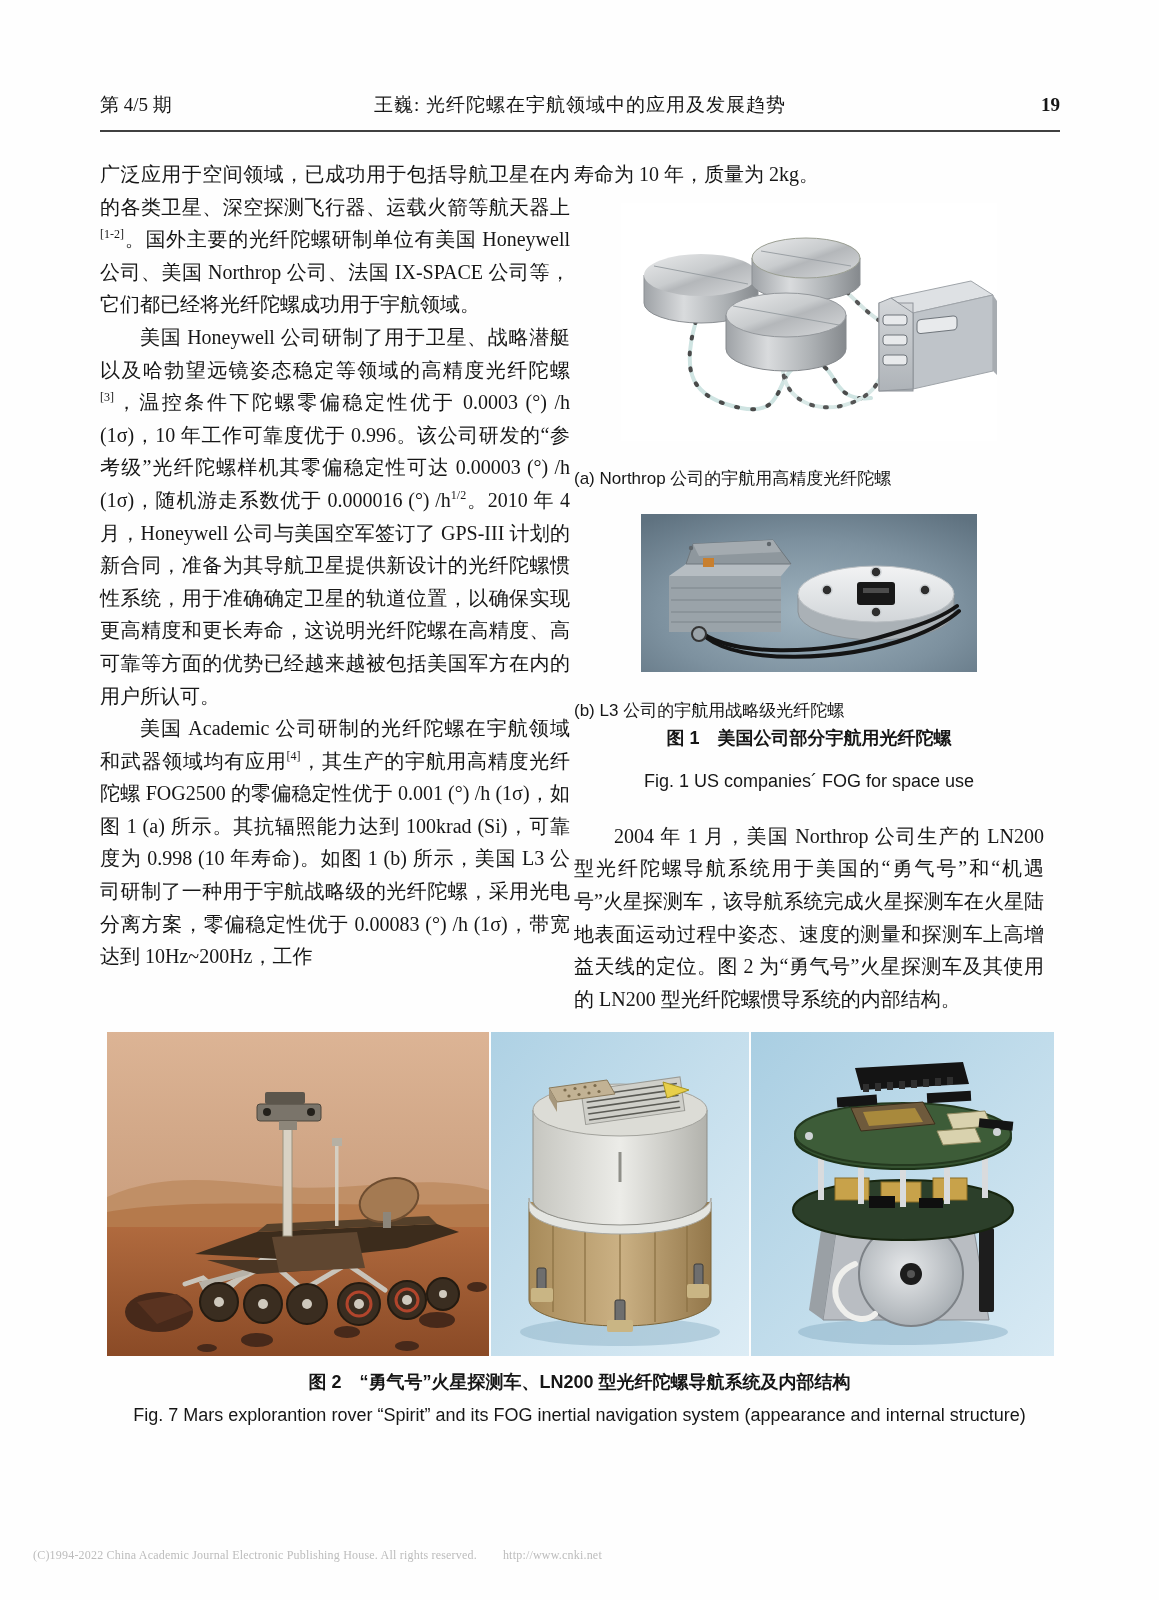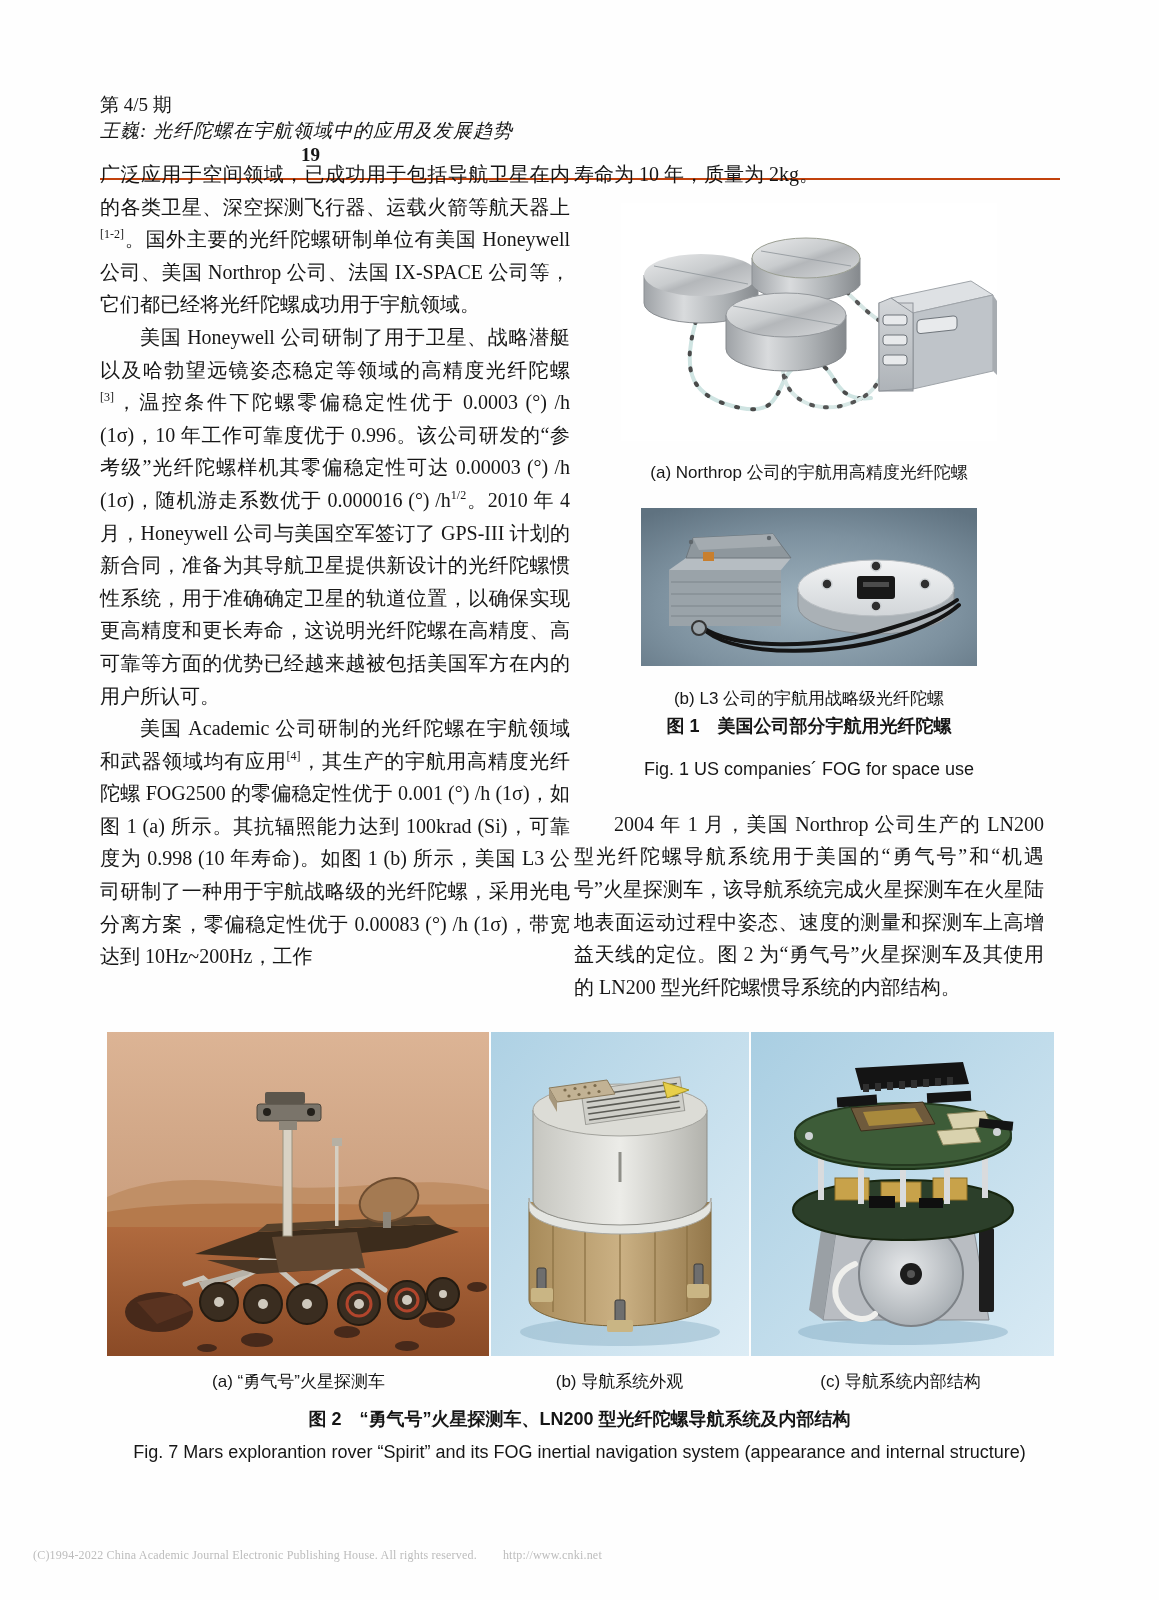--- a/index.html
+++ b/index.html
@@ -10,42 +10,41 @@
     background:#fefefe;
     font-family:"Liberation Serif","DejaVu Serif",serif;
     color:#161616;
     overflow:hidden;
   }
   
   .header{
     position:absolute;top:92px;left:100px;width:960px;
     display:flex;align-items:baseline;
     font-size:19px;
-    border-bottom:2px solid #c2410c;
+    border-bottom:2px solid #404040;
     padding-bottom:12px;
-    flex-direction:column;
   }
   .header .issue{width:220px;text-align:left;}
-  .header .title{flex:1;text-align:right;letter-spacing:1px;font-style:italic;}
+  .header .title{flex:1;text-align:center;letter-spacing:1px;}
   .header .pageno{width:220px;text-align:right;font-weight:bold;}
   
   .content{
     position:absolute;top:158px;left:100px;width:960px;
     display:flex;gap:4px;
   }
   .col{width:470px;font-size:20px;line-height:32.6px;text-align:justify;text-justify:inter-ideograph;}
   .col p{margin:0;}
   .col p.indent{text-indent:2em;}
   sup{font-size:12px;line-height:0;}
   
   .fig-block{margin-top:12px;text-align:center;}
   .photo{display:inline-block;font-size:0;line-height:0;}
   .cap-sub{
     font-family:"Liberation Sans","DejaVu Sans",sans-serif;
-    font-size:17px;line-height:26px;text-align:center;margin-top:10px;
+    font-size:17px;line-height:26px;text-align:left;margin-top:16px;
   }
   .cap-cn{
     font-family:"Liberation Sans","DejaVu Sans",sans-serif;
     font-size:18px;font-weight:bold;line-height:28px;text-align:center;
   }
   .cap-en{
     font-family:"Liberation Sans","DejaVu Sans",sans-serif;
     font-size:18px;line-height:26px;text-align:center;margin-top:16px;
   }
   .rc-par{margin-top:26px !important;}
@@ -455,25 +454,20 @@
                   <rect x="196" y="45" width="6" height="8"></rect>
               </g>
             </g>
             <circle cx="58" cy="104" r="4" fill="#cfd3d6"></circle>
               <circle cx="246" cy="100" r="4" fill="#cfd3d6"></circle>
           </g>
         </svg>
       </span>
     </div>
 
-    <div class="fig2-caps">
-      <span class="c-a">(a)  “勇气号”火星探测车</span>
-      <span class="c-b">(b)  导航系统外观</span>
-      <span class="c-c">(c)  导航系统内部结构</span>
-    </div>
     <div class="cap-cn">图 2　“勇气号”火星探测车、LN200 型光纤陀螺导航系统及内部结构</div>
     <div class="cap-en">Fig. 7   Mars explorantion rover “Spirit” and its FOG inertial navigation system (appearance and internal structure)</div>
   </div>
 
   <div class="footer">
     <span>(C)1994-2022 China Academic Journal Electronic Publishing House. All rights reserved.</span><span class="url">http://www.cnki.net</span>
   </div>
 
 </div>
 

